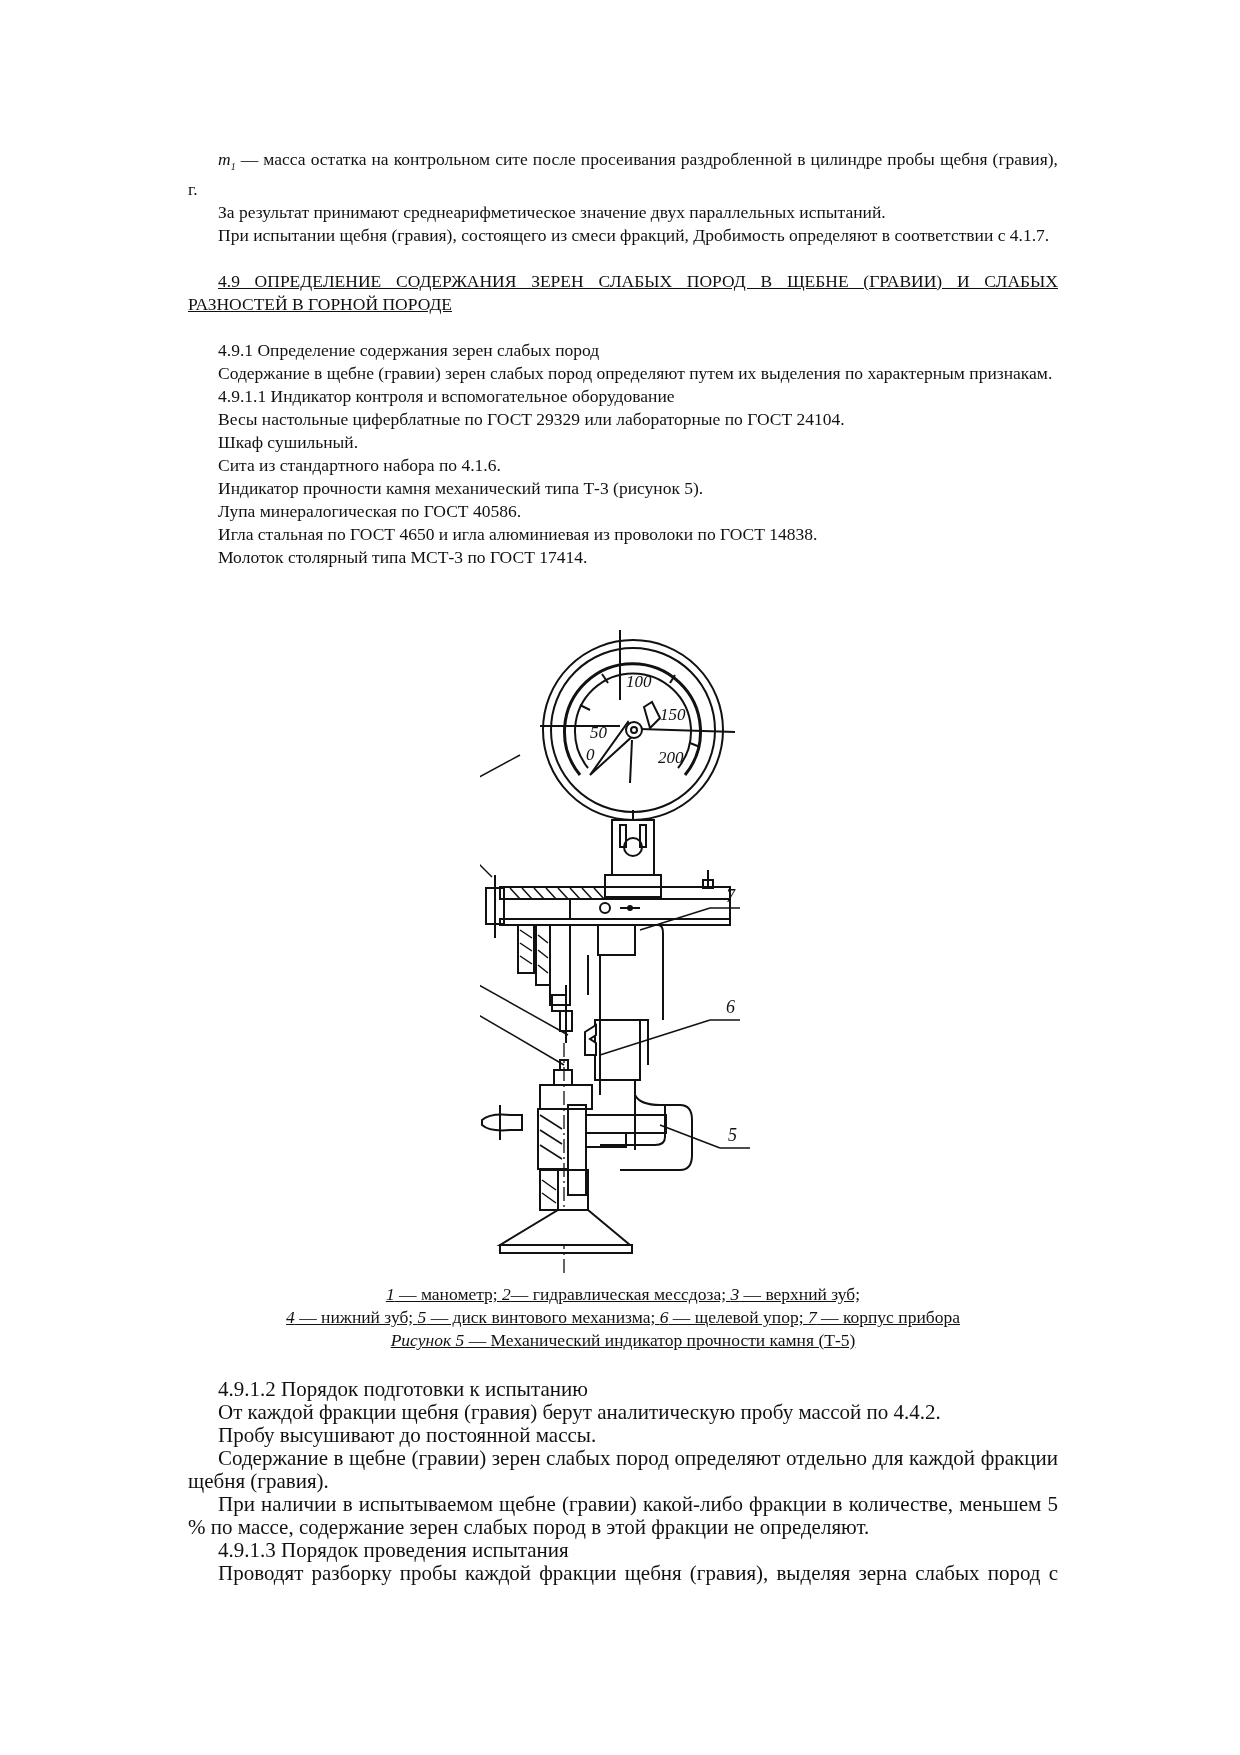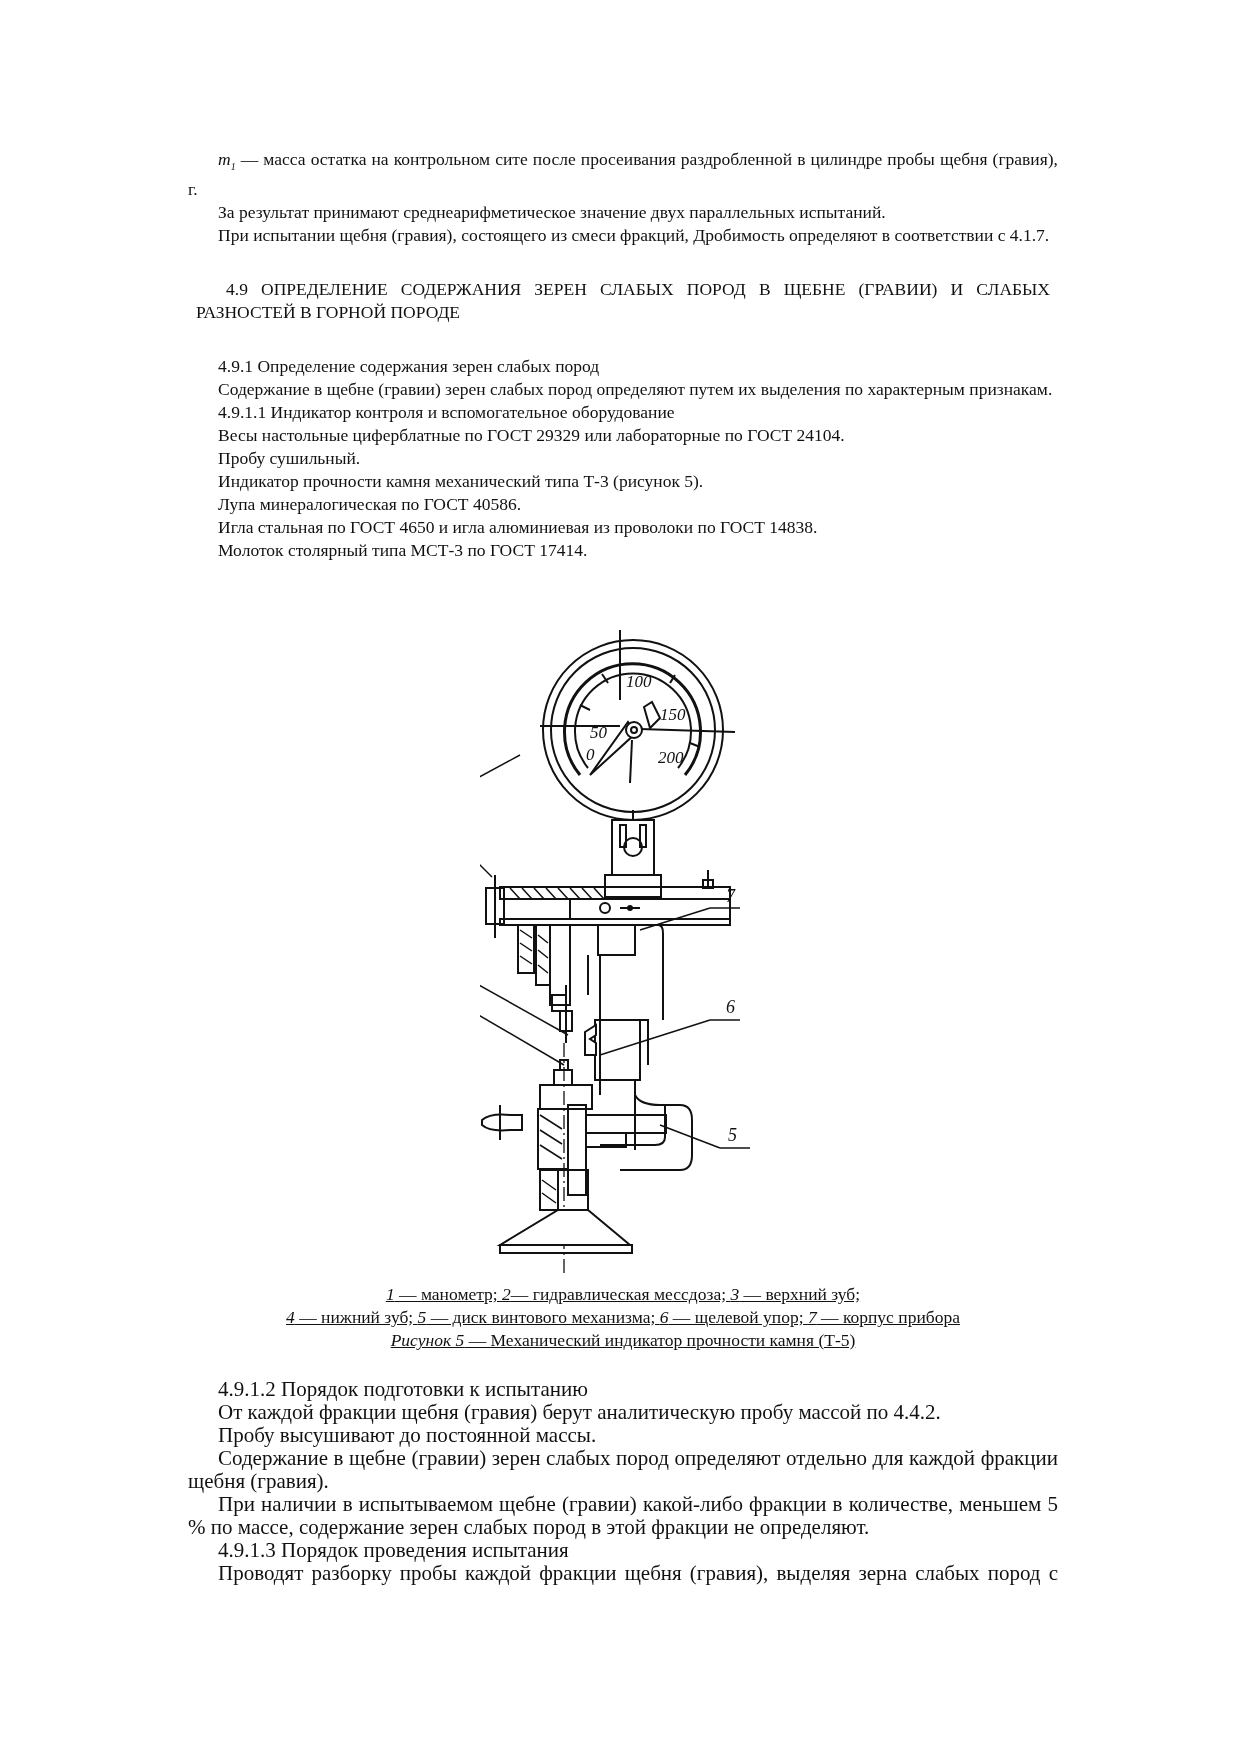--- a/index.html
+++ b/index.html
@@ -1,42 +1,43 @@
 <!DOCTYPE html>
 <html><head>
 <meta charset="utf-8">
 <style>
   html, body { margin:0; padding:0; background:#ffffff; }
   body { width:1240px; height:1755px; position:relative; overflow:hidden;
          font-family:"Liberation Serif", serif; color:#111; }
   .page { position:absolute; left:188px; top:148px; width:870px; font-size:17.5px; line-height:23px; }
   .p { margin:0; text-align:justify; text-indent:30px; }
   .gap { height:23px; }
-  .heading { margin:8px; text-align:justify; text-indent:30px; text-transform:none; }
+  .heading { margin:0; text-align:justify; text-indent:30px; text-transform:none;text-decoration:underline; }
   i { font-style:italic; }
   .figure { position:absolute; left:480px; top:625px; width:320px; height:650px; }
   .caption { position:absolute; left:188px; top:1283px; width:870px; text-align:center; font-size:17.5px; line-height:23px;text-decoration:underline; }
   .caption div { margin:0; }
   .after { position:absolute; left:188px; top:1378px; width:870px; font-size:21px; line-height:23px; }
 </style>
 </head>
 <body>
 
 <div class="page">
   <p class="p"><i>m</i><sub style="font-size:10px;font-style:italic">1</sub><span> — масса остатка на контрольном сите после просеивания раздробленной в цилиндре пробы щебня (гравия), г.</span></p>
   <p class="p">За результат принимают среднеарифметическое значение двух параллельных испытаний.</p>
   <p class="p">При испытании щебня (гравия), состоящего из смеси фракций, Дробимость определяют в соответствии с 4.1.7.</p>
   <div class="gap"></div>
   <p class="heading">4.9 ОПРЕДЕЛЕНИЕ СОДЕРЖАНИЯ ЗЕРЕН СЛАБЫХ ПОРОД В ЩЕБНЕ (ГРАВИИ) И СЛАБЫХ РАЗНОСТЕЙ В ГОРНОЙ ПОРОДЕ</p>
   <div class="gap"></div>
   <p class="p">4.9.1 Определение содержания зерен слабых пород</p>
   <p class="p">Содержание в щебне (гравии) зерен слабых пород определяют путем их выделения по характерным признакам.</p>
   <p class="p">4.9.1.1 Индикатор контроля и вспомогательное оборудование</p>
   <p class="p">Весы настольные циферблатные по ГОСТ 29329 или лабораторные по ГОСТ 24104.</p>
-  <p class="p">Пробу сушильный.</p>
+  <p class="p">Шкаф сушильный.</p>
+  <p class="p">Сита из стандартного набора по 4.1.6.</p>
   <p class="p">Индикатор прочности камня механический типа Т-3 (рисунок 5).</p>
   <p class="p">Лупа минералогическая по ГОСТ 40586.</p>
   <p class="p">Игла стальная по ГОСТ 4650 и игла алюминиевая из проволоки по ГОСТ 14838.</p>
   <p class="p">Молоток столярный типа МСТ-3 по ГОСТ 17414.</p>
 </div>
 
 <div class="figure">
   <svg width="320" height="650" viewBox="0 0 320 650" fill="none" stroke="#111" stroke-width="2" font-family="Liberation Serif, serif">
 
     <g>

